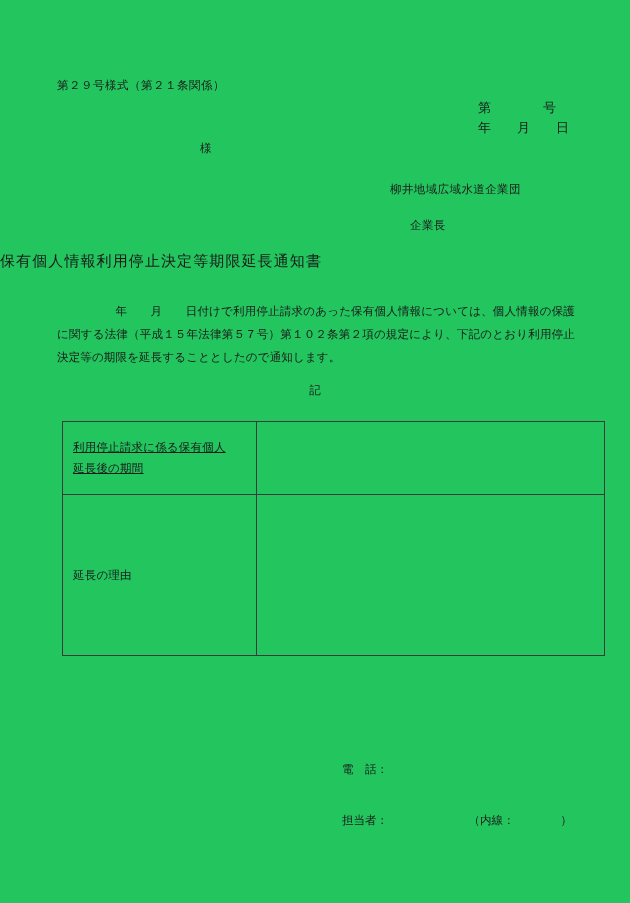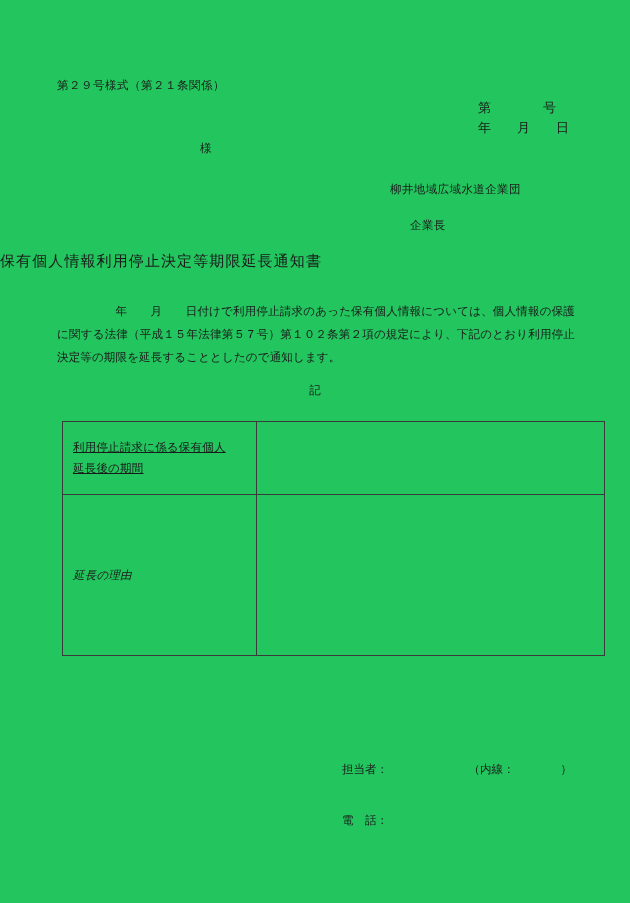--- a/index.html
+++ b/index.html
@@ -121,21 +121,21 @@
   .form-table td.label {
     width: 173px;
   }
   .form-table td.value {
     width: 327px;
   }
   .row-name   td { height: 72px; }
   .row-period td { height: 62px; }
   .row-reason td { height: 160px; }
   .row-name td.label { vertical-align: middle; text-decoration: underline; }
-  .row-reason td.label { vertical-align: middle; font-style: italic; }
+  .row-reason td.label { vertical-align: middle; }
   .value-inner { white-space: pre; padding-left: 26px; }
   .label-line2 { display: block; }
 
   
   .contact {
     position: absolute;
     left: 330px;
     top: 727px;
     font-size: 11.5px;
     line-height: 17px;
@@ -182,17 +182,17 @@
           <span>延長の理由</span>
         </td>
         <td class="value">
           <span class="value-inner"></span>
         </td>
       </tr>
     </tbody>
   </table>
 
   <div class="contact">
+    <span class="c-line">電　話：</span>
     <span class="c-line">担当者：　　　　　　　（内線：　　　　）</span>
-    <span class="c-line">電　話：</span>
   </div>
 
 </div>
 
 </body></html>

